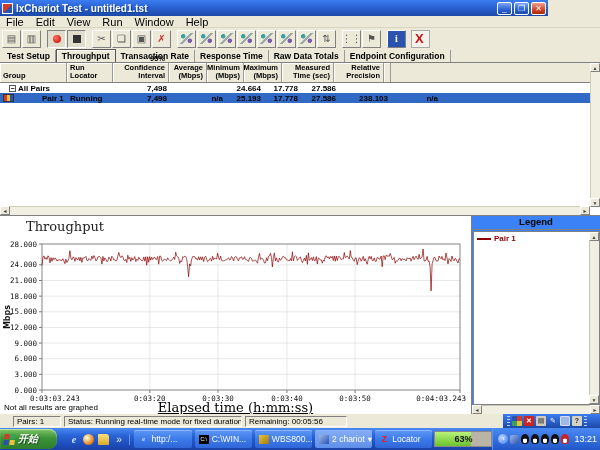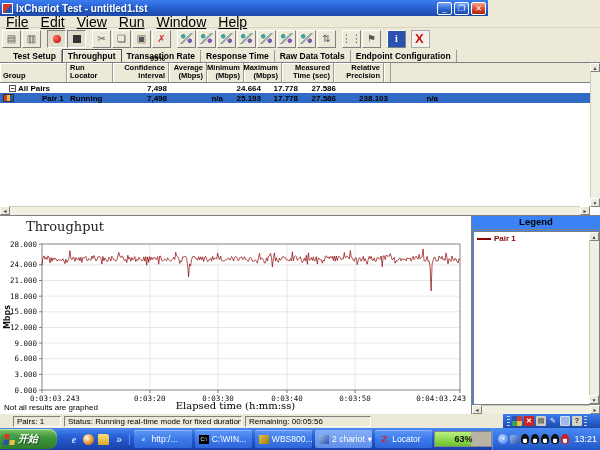--- a/index.html
+++ b/index.html
@@ -1,32 +1,32 @@
 <!DOCTYPE html>
 <html><head>
 <meta charset="utf-8">
 <style>
   * { margin:0; padding:0; box-sizing:border-box; }
   html,body { width:600px; height:450px; overflow:hidden; }
   body { font-family:"Liberation Sans",sans-serif; background:#ece9d8; position:relative; font-size:9px; color:#000; }
 
   
-  #titlebar { position:absolute; left:0; top:0; width:488px; height:16px;
+  #titlebar { position:absolute; left:0; top:0; width:548px; height:16px;
     background:linear-gradient(180deg,#3b7cf0 0%,#2a63d5 45%,#1b49a8 100%);
     display:flex; align-items:center; padding:0 2px; }
   #app-icon { width:11px; height:11px; background:linear-gradient(135deg,#d23a2a 50%,#2a52b0 50%); border:1px solid #fff; margin-right:3px; }
   #title-text { color:#fff; font-weight:bold; font-size:10px; text-shadow:1px 1px 1px #103a8a; flex:1; white-space:nowrap; }
   .winbtn { width:15px; height:13px; margin-left:2px; border:1px solid #fff;
     border-radius:2px; color:#fff; font-size:8px; line-height:11px; text-align:center;
     background:linear-gradient(180deg,#79a5f2,#2a63d5 60%,#1b49a8); }
   .winbtn.close { background:linear-gradient(180deg,#f2a08c,#d9492a 55%,#a82810); }
 
   
   #menubar { position:absolute; left:0; top:16px; width:600px; height:12px; background:#ece9d8; display:flex; align-items:center; border-bottom:1px solid #d8d4c0; }
-  .menu-item { padding:0 6px; font-size:14px;text-decoration:underline; }
+  .menu-item { padding:0 6px; font-size:11px; }
 
   
   #toolbar { position:absolute; left:0; top:28px; width:600px; height:21px; display:flex; align-items:center; gap:1px; padding-left:2px; }
   .tgroup { display:flex; gap:1px; margin-right:5px; }
   .tbtn { width:19px; height:18px; border:1px solid; border-color:#fff #808080 #808080 #fff; background:#ece9d8;
     display:flex; align-items:center; justify-content:center; font-size:10px; color:#555; }
   .tbtn.pressed { border-color:#808080 #fff #fff #808080; background:#e0ddcc; }
   .dot-red { width:8px; height:8px; border-radius:50%; background:radial-gradient(circle at 35% 35%,#ff7060,#c00000); }
   .sq-dark { width:8px; height:8px; background:#333; }
   .nodes { width:13px; height:11px;
@@ -34,21 +34,21 @@
                 radial-gradient(circle at 75% 70%,#7a5fb0 0 2px,transparent 2.5px),
                 linear-gradient(135deg,transparent 45%,#9aa 45% 55%,transparent 55%); }
   .txtbtn { height:18px; padding:0 3px; border:1px solid; border-color:#fff #808080 #808080 #fff; background:#ece9d8;
     font-size:8px; font-weight:bold; color:#222; display:flex; align-items:center; }
   .txtbtn.pressed { border-color:#808080 #fff #fff #808080; background:#fff; }
   #info-btn { background:#2a52b0; color:#fff; font-weight:bold; font-family:"Liberation Serif",serif; }
   #logo { height:18px; display:flex; align-items:center; border:1px solid #aaa; background:#f4f2ea; padding:0 3px; margin-left:4px; }
   #logo .lx { color:#cc1111; font-weight:bold; font-size:13px; margin-right:2px; }
 
   
-  #tabs { position:absolute; left:0; top:49px; width:600px; height:13px; display:flex; align-items:center; padding-left:8px; }
+  #tabs { position:absolute; left:0; top:49px; width:600px; height:13px; display:flex; align-items:center; padding-left:2px; }
   .tab { font-size:8.5px; font-weight:bold; padding:1px 5px; border-right:1px solid #9a9a9a; }
   .tab.active { border:1px solid #555; background:#ece9d8; box-shadow:inset 1px 1px 0 #fff; }
 
   
   #tablearea { position:absolute; left:0; top:62px; width:600px; height:153px; border-top:1px solid #808080; background:#fff; }
   #thead { display:flex; height:20px; background:#ece9d8; border-bottom:1px solid #808080; }
   .hcell { font-size:7.5px; font-weight:bold; line-height:1.15; white-space:pre-line; padding:1px 3px;
     border-right:1px solid #9a9a9a; box-shadow:inset 1px 1px 0 #fff; display:flex; align-items:flex-end; }
   .hcell.r { justify-content:flex-end; text-align:right; }
   .trow { display:flex; height:10px; align-items:center; font-size:8px; font-weight:bold; }
@@ -65,35 +65,35 @@
   #table-hscroll { width:590px; }
   .sbtn { position:absolute; width:10px; height:9px; border:1px solid; border-color:#fff #808080 #808080 #fff; background:#ece9d8;
     font-size:5px; color:#404040; text-align:center; line-height:8px; }
 
   
   #chartpanel { position:absolute; left:0; top:215px; width:471px; height:199px; background:#fff; border-top:1px solid #808080; }
   #chart-title { position:absolute; left:26px; top:3px; font-family:"DejaVu Serif",serif; font-size:13px; color:#222; }
   #chart-svg { position:absolute; left:0; top:20px; }
   #chart-footer { position:absolute; left:0; top:184px; width:471px; height:14px; }
   #chart-note { position:absolute; left:4px; top:3px; font-size:8px; }
-  #chart-xlabel { position:absolute; left:0; width:100%; text-align:center; top:0px; font-family:"DejaVu Serif",serif; font-size:10px; }
+  #chart-xlabel { position:absolute; left:0; width:100%; text-align:center; top:0px; font-family:"DejaVu Serif",serif; font-size:13px;text-decoration:underline; }
 
   
   #legendpanel { position:absolute; left:471px; top:215px; width:129px; height:199px; background:#3b82f6; border-left:1px solid #808080; border-top:1px solid #808080; }
   #legend-title { height:14px; text-align:center; font-weight:bold; font-size:9.5px; border-bottom:1px solid #808080; }
   #legend-box { position:absolute; left:1px; top:15px; width:127px; height:174px; background:#fff; border:1px solid #808080; }
   .legend-entry { display:flex; align-items:center; padding:2px 3px; font-size:8px; font-weight:bold; }
   .legend-swatch { width:14px; height:2px; margin-right:3px; }
   #legend-vscroll { position:absolute; right:0; top:0; width:10px; height:172px; background:#f1efe2; border-left:1px solid #c8c5b0; }
   #legend-hscroll { position:absolute; left:0; bottom:0; width:128px; height:9px; background:#f1efe2; border-top:1px solid #c8c5b0; }
 
   
   #statusbar { position:absolute; left:0; top:414px; width:600px; height:14px; background:#ece9d8; display:flex; align-items:center; gap:3px; padding-left:13px; }
   .sfield { height:11px; border:1px solid; border-color:#808080 #fff #fff #808080; font-size:8px; padding:0 3px; line-height:10px; white-space:nowrap; overflow:hidden; }
-  #sf-pairs { width:48px; } #sf-status { width:178px; } #sf-run { width:101px; } #sf-rem { width:126px; }
+  #sf-pairs { width:48px; } #sf-status { width:178px; } #sf-run { width:101px; } #sf-rem { width:102px; }
   #mini-toolbar { position:absolute; right:0; top:0; width:97px; height:14px; background:linear-gradient(180deg,#3b7cf0,#1b49a8); display:flex; align-items:center; gap:2px; padding:0 4px; }
   .mico { width:10px; height:10px; font-size:7px; line-height:10px; text-align:center; color:#fff; border-radius:1px; }
   .mico.grid { background:conic-gradient(#d23a2a 0 25%,#e8c23a 0 50%,#3aa05a 0 75%,#2a52b0 0); }
   .mico.redx { background:#c22; font-weight:bold; }
   .mico.printer { background:#cfcabc; color:#333; }
   .mico.pencil { background:transparent; }
   .mico.screen { background:#9db9e8; border:1px solid #dde; }
   .mico.help { background:#d6d2c2; color:#224; font-weight:bold; }
   .handle { width:3px; height:10px; background:repeating-linear-gradient(180deg,#bcd2f8 0 1px,transparent 1px 3px); }
 

